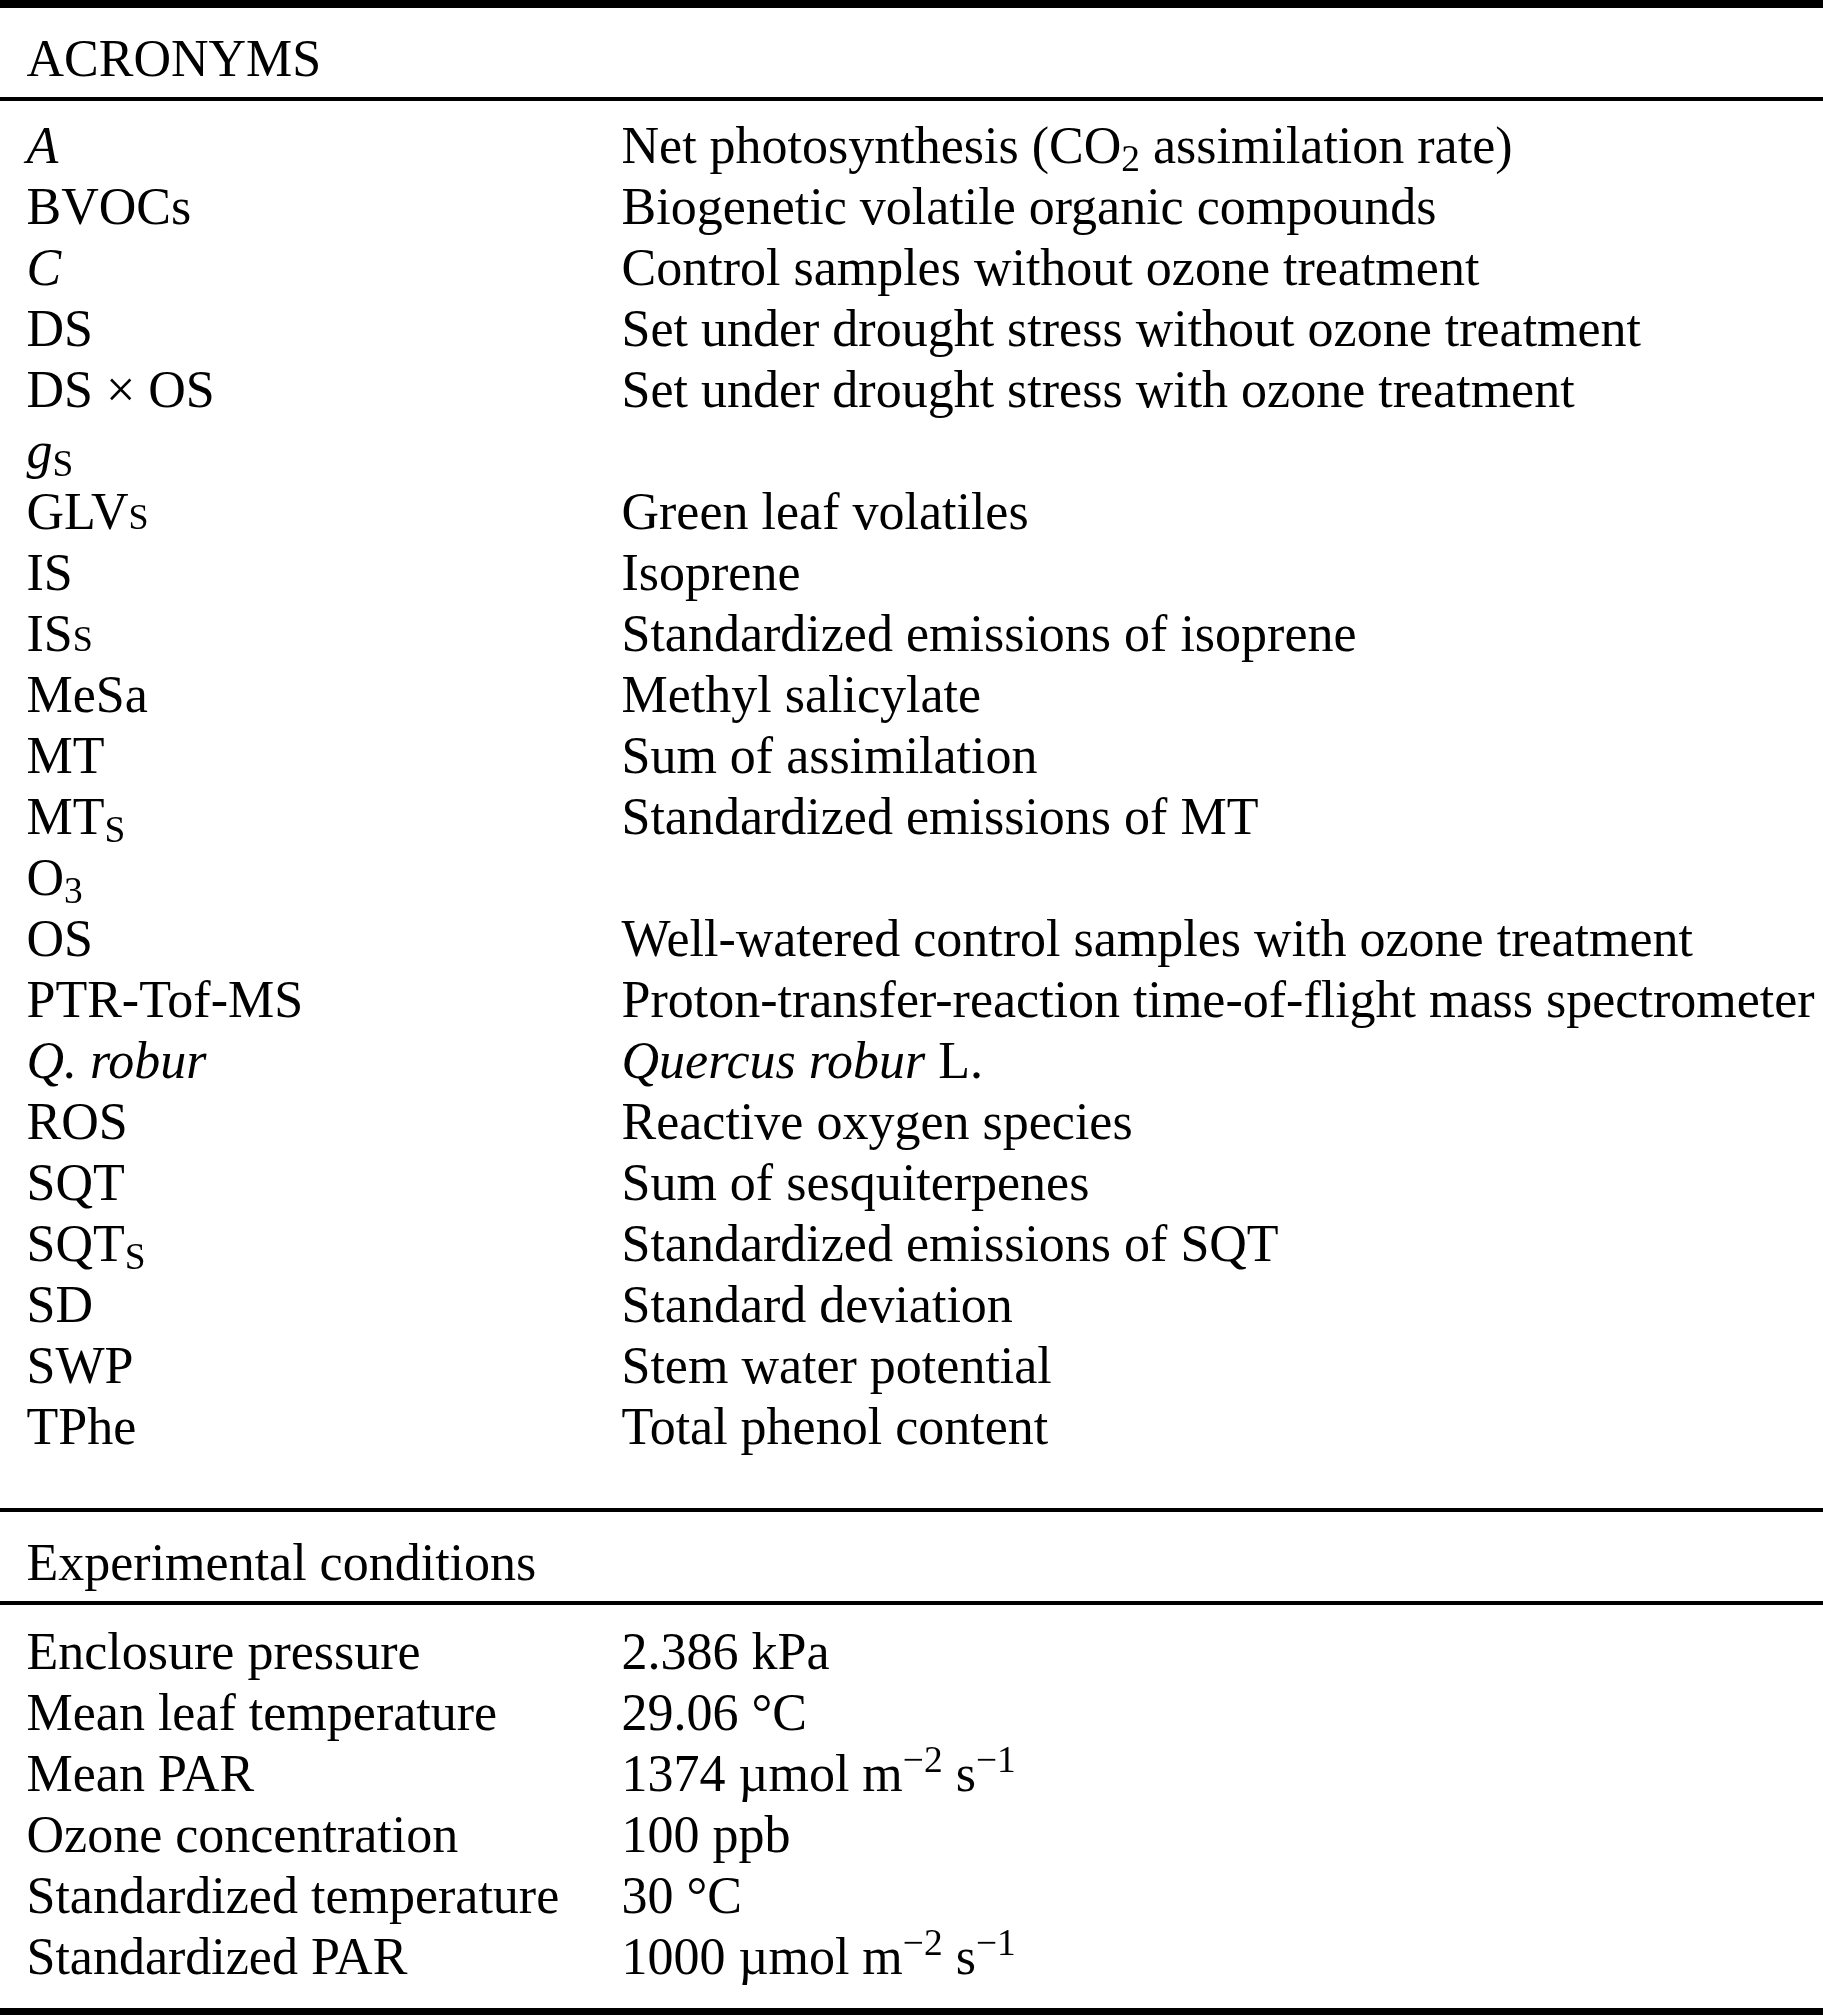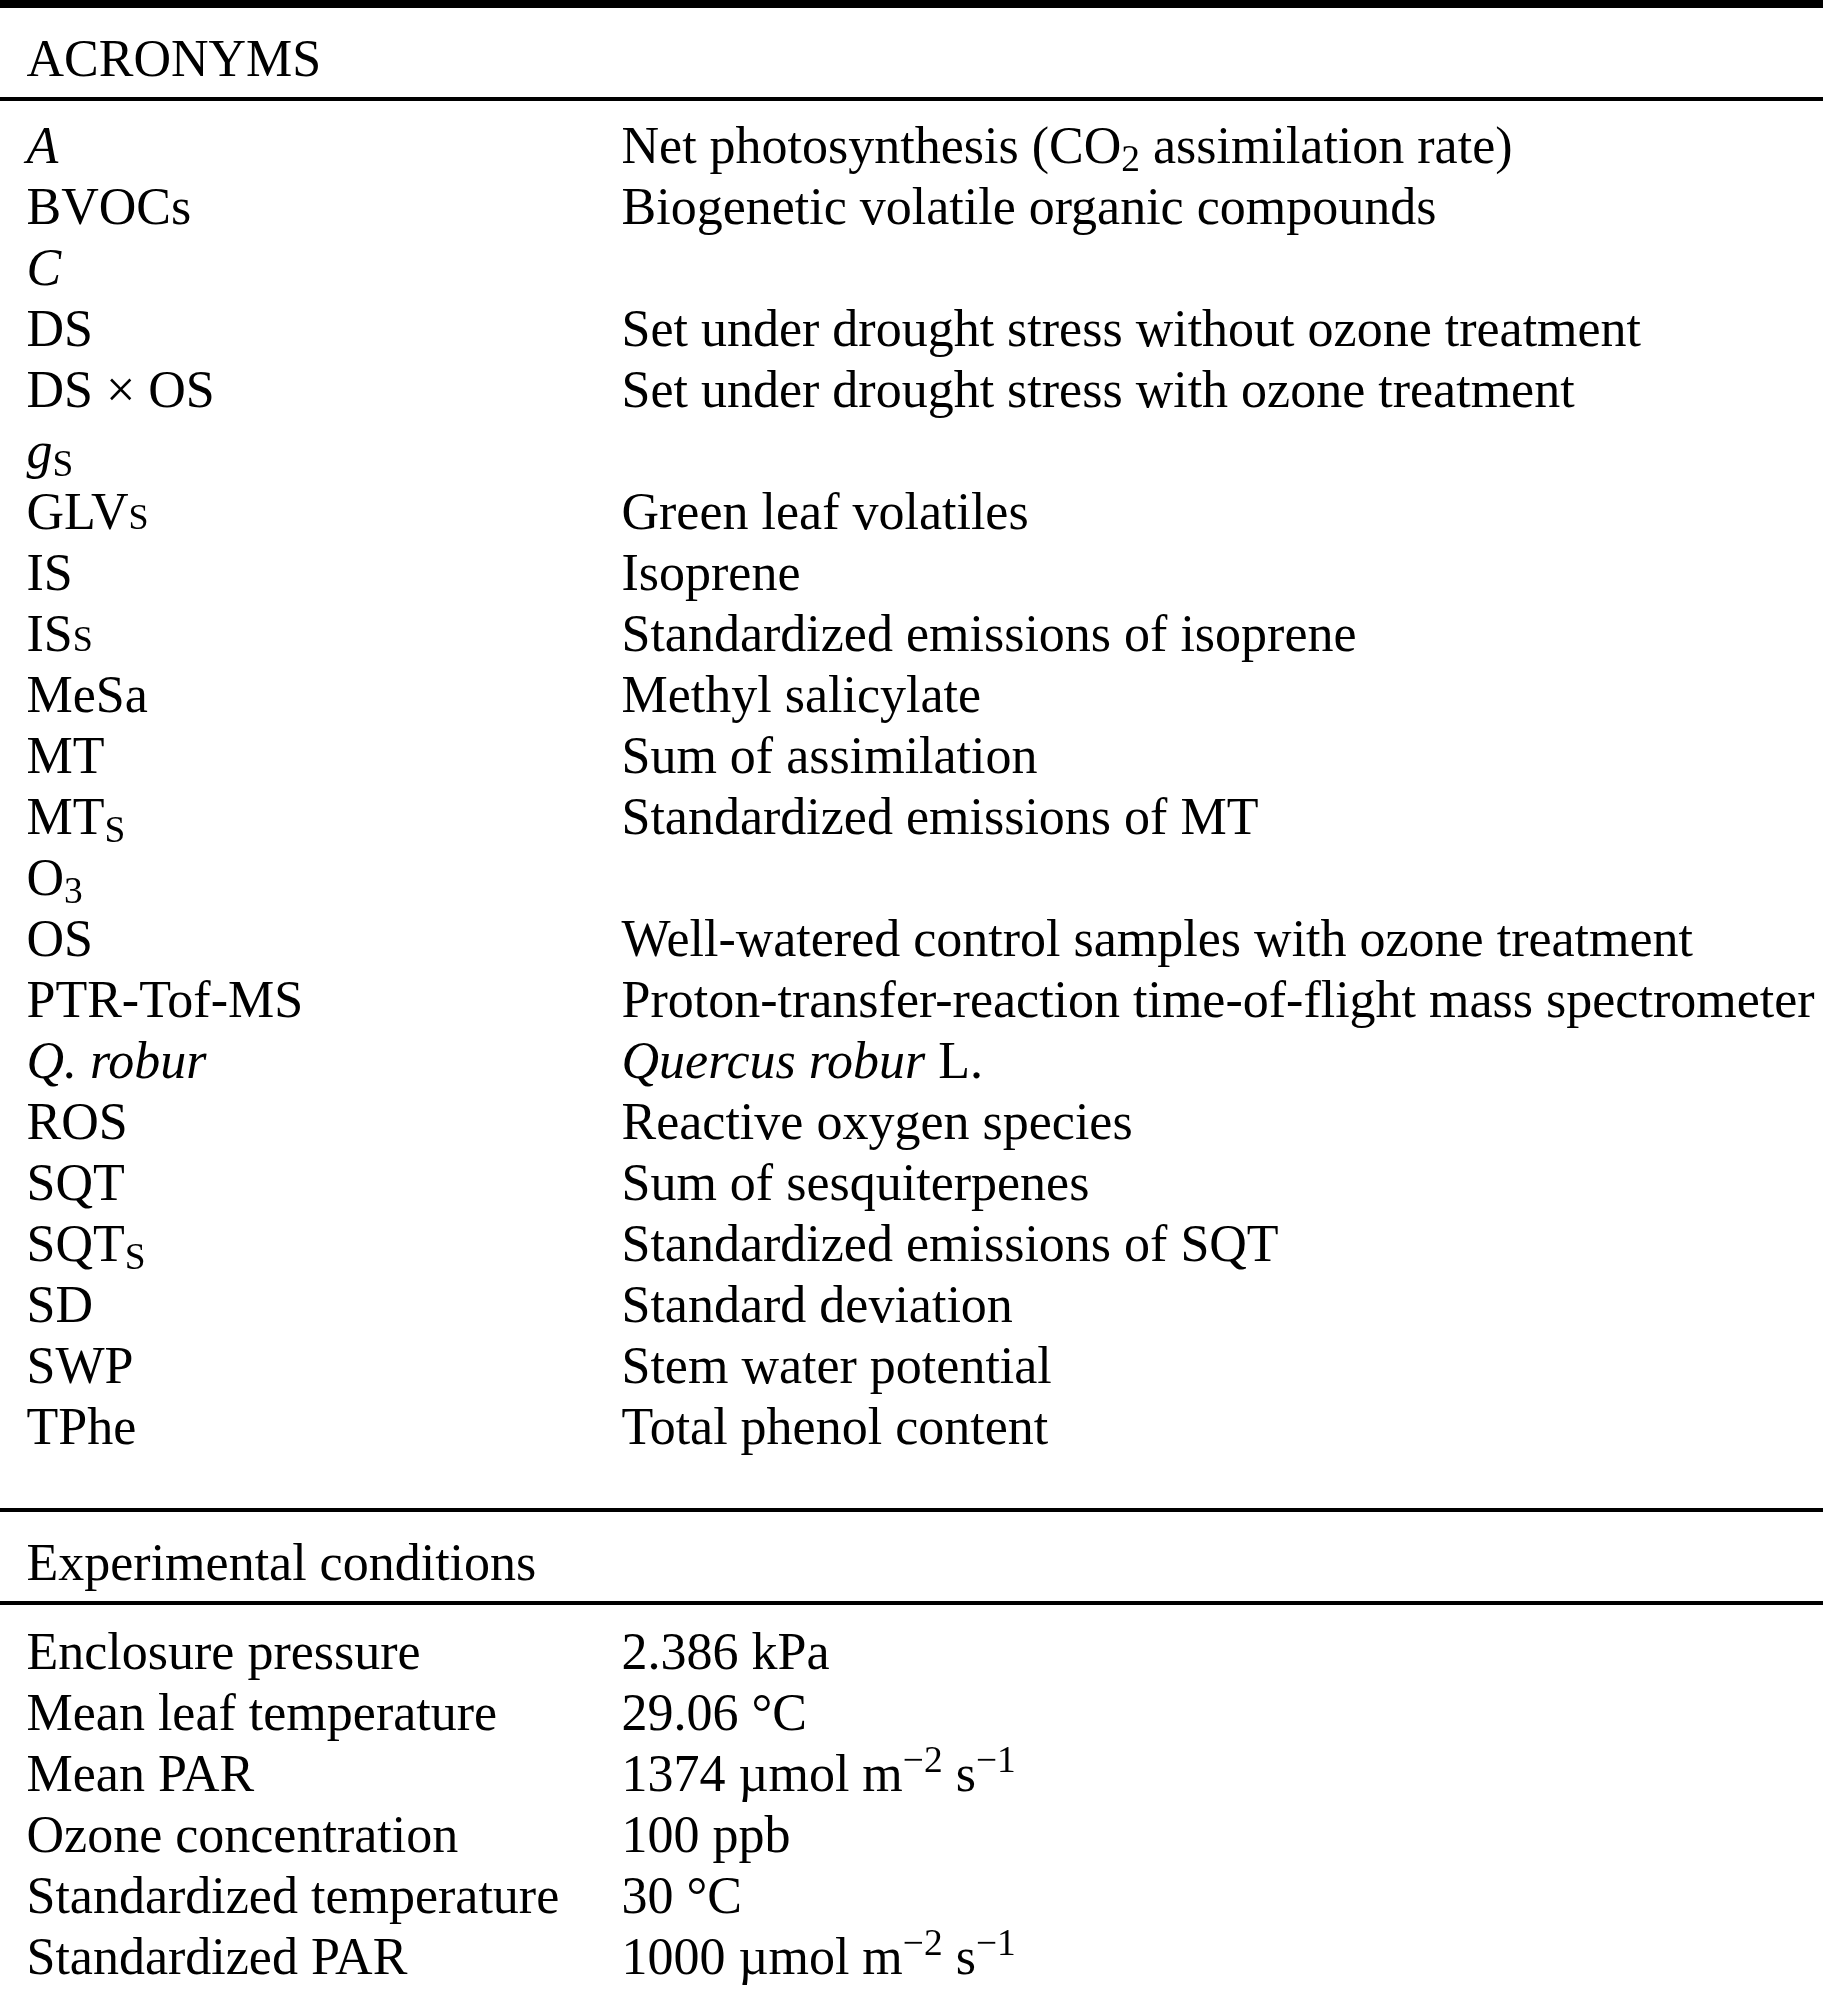--- a/index.html
+++ b/index.html
@@ -26,21 +26,21 @@
   .rule.thin  { height: 4.4px; }
   .section-header {
     padding: 23px 26.5px 10.6px 26.5px;
     line-height: 55px;
   }
   .rows {
     padding-left: 26.5px;
     padding-right: 8.8px;
   }
   .rows.acronym-rows   { padding-top: 14px; padding-bottom: 51px; }
-  .rows.condition-rows { padding-top: 16px; padding-bottom: 29px; font-family: Liberation Serif, serif; }
+  .rows.condition-rows { padding-top: 16px; padding-bottom: 21px; font-family: Liberation Serif, serif; }
   .trow {
     display: grid;
     grid-template-columns: 595px 1fr;
     line-height: 61px;
     white-space: nowrap;
   }
   .cell { overflow: visible; }
   .seg-i   { font-style: italic; }
   .seg-sub { font-size: 0.72em; vertical-align: -0.22em; line-height: 0; }
   .seg-sup { font-size: 0.72em; vertical-align: 0.52em; line-height: 0; }
@@ -60,20 +60,21 @@
       <div class="trow">
         <div class="cell"><span class="seg-i">A</span></div>
         <div class="cell"><span>Net photosynthesis (CO</span><span class="seg-sub">2</span><span> assimilation rate)</span></div>
       </div>
       <div class="trow">
         <div class="cell"><span>BVOCs</span></div>
         <div class="cell"><span>Biogenetic volatile organic compounds</span></div>
       </div>
       <div class="trow">
         <div class="cell"><span class="seg-i">C</span></div>
+        <div class="cell"><span>Control samples without ozone treatment</span></div>
       </div>
       <div class="trow">
         <div class="cell"><span>DS</span></div>
         <div class="cell"><span>Set under drought stress without ozone treatment</span></div>
       </div>
       <div class="trow">
         <div class="cell"><span>DS × OS</span></div>
         <div class="cell"><span>Set under drought stress with ozone treatment</span></div>
       </div>
       <div class="trow">

